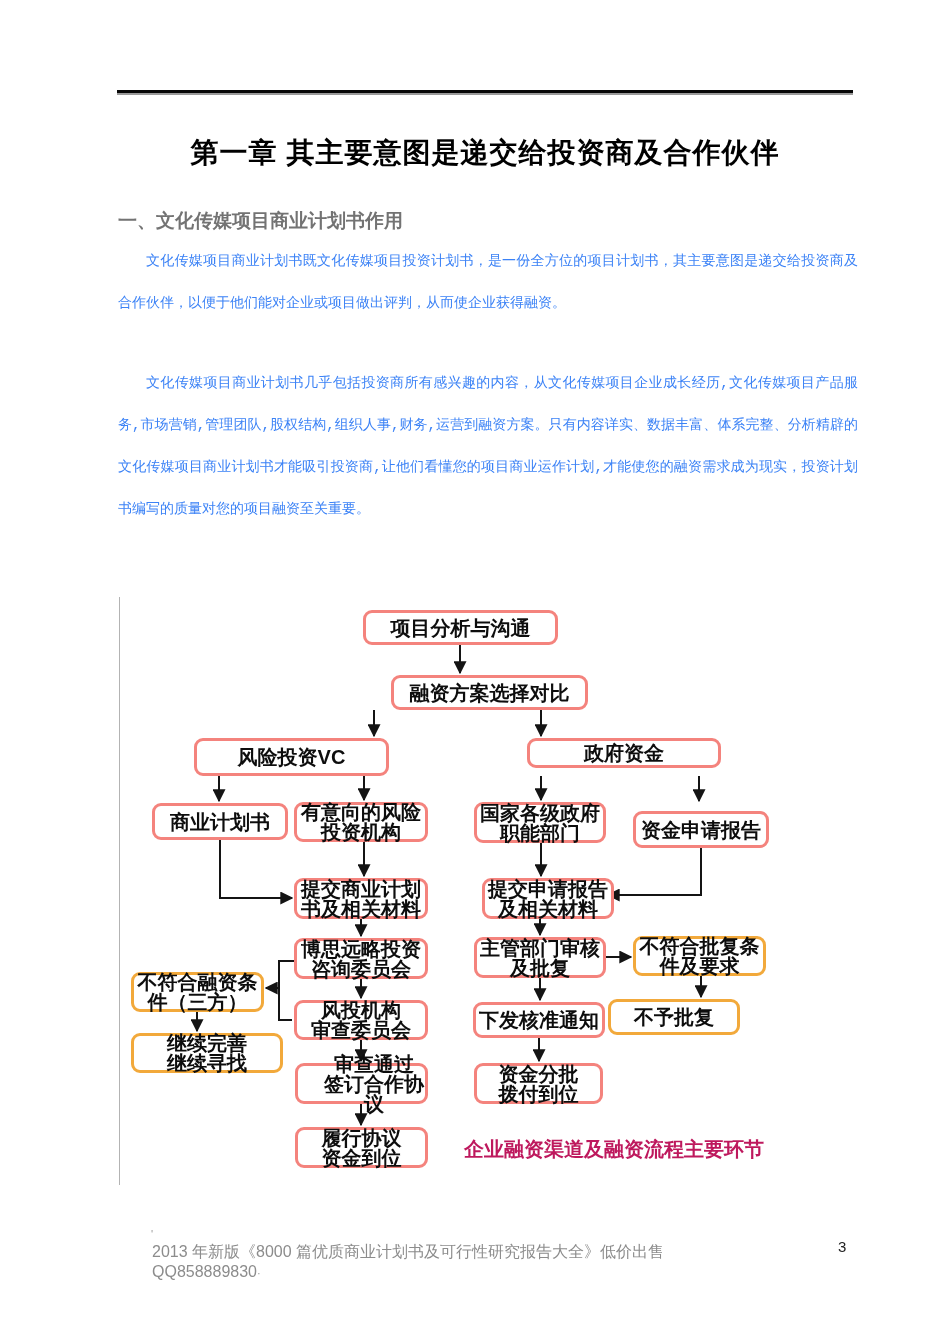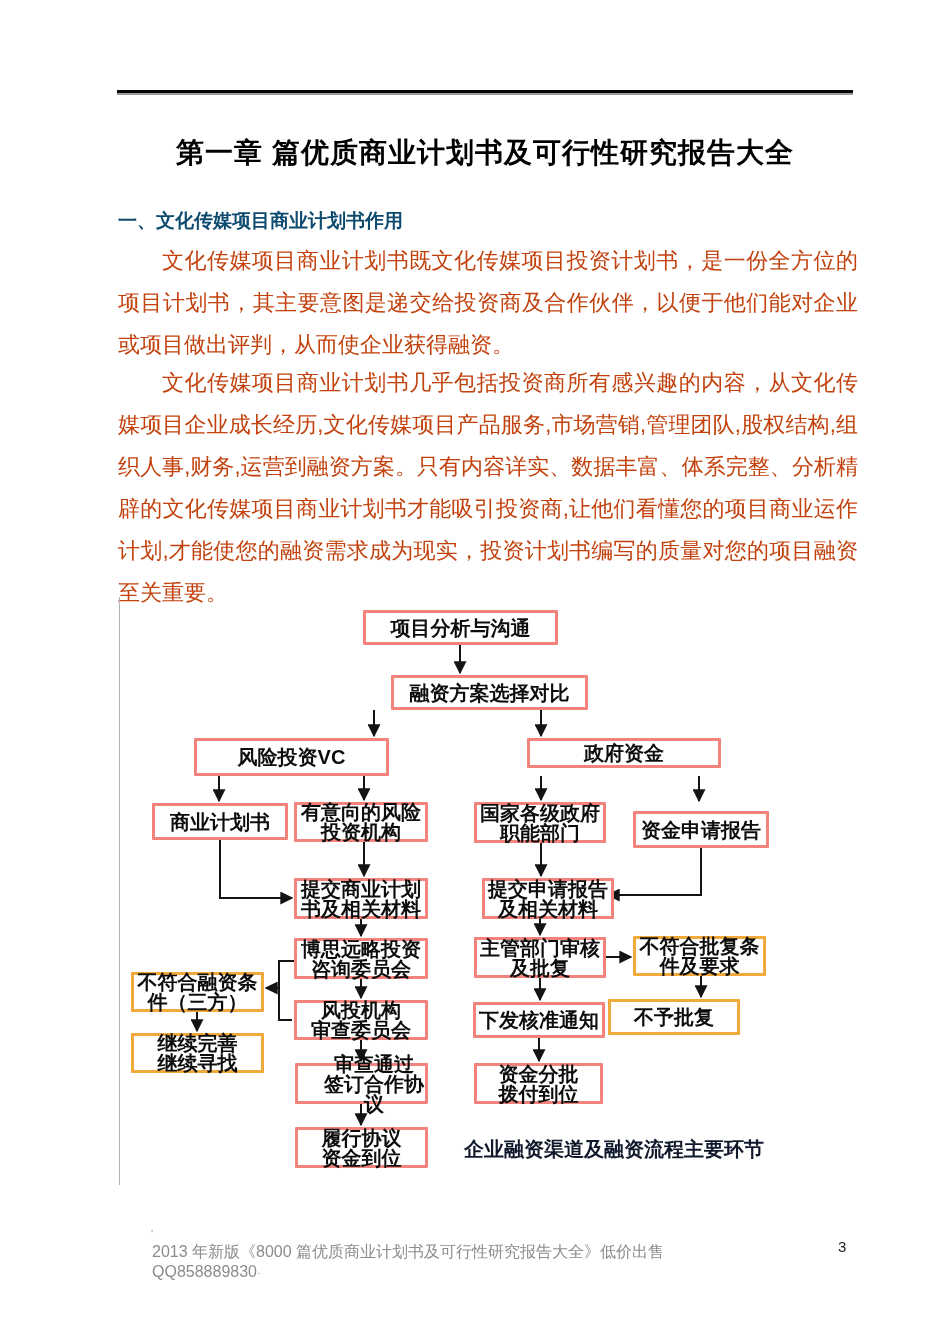--- a/index.html
+++ b/index.html
@@ -12,69 +12,69 @@
     position:absolute;left:117px;top:90px;width:736px;height:3px;
     background:#070707;box-shadow:0 2px 0 0 #9a9a9a;
   }
   .doc-title{
     position:absolute;left:117px;top:134px;width:736px;
     text-align:center;font-size:28px;font-weight:bold;color:#000;
     font-family:"Liberation Sans",sans-serif;letter-spacing:1px;
   }
   .h-sec{
     position:absolute;left:118px;width:740px;
-    font-size:19px;font-weight:bold;color:#0c4a6e;
+    font-size:19px;font-weight:bold;color:#737373;
     font-family:"Liberation Sans",sans-serif;
   }
   .h1{top:208px;}
   .h2{top:575px;}
   .para{
     position:absolute;left:118px;width:740px;
-    font-size:22px;line-height:42px;text-align:justify;text-indent:2em;
-    color:#c2410c;font-family:Liberation Sans, sans-serif;
+    font-size:14px;line-height:42px;text-align:justify;text-indent:2em;
+    color:#3b82f6;font-family:Liberation Mono, monospace;
   }
   .p1{top:240px;}
   .p2{top:362px;}
   .flowchart{
     position:absolute;left:119px;top:597px;width:740px;height:588px;
     border-left:1px solid #b3b3b3;
   }
   .flowchart svg{position:absolute;left:0;top:0;}
   .node{
     position:absolute;display:flex;align-items:center;justify-content:center;
     text-align:center;font-weight:bold;font-size:20px;line-height:20px;
-    color:#0d0d0d;background:#fff;border-radius:1px;border:3px solid #f4837d;
+    color:#0d0d0d;background:#fff;border-radius:9px;border:3px solid #f4837d;
     white-space:pre-line;box-sizing:border-box;
     font-family:"Liberation Sans",sans-serif;
   }
   .node.orange{border-color:#f2a93b;}
   .flow-caption{
     position:absolute;left:344px;top:539px;width:330px;
-    font-size:20px;font-weight:bold;color:#0f172a;
+    font-size:20px;font-weight:bold;color:#be185d;
   }
   .footer-text{
     position:absolute;left:152px;top:1242px;width:600px;
     font-size:16px;color:#8c8c8c;font-family:"Liberation Sans",sans-serif;
   }
   .stray-mark{
     position:absolute;left:151px;top:1228px;font-size:11px;color:#9a9a9a;
   }
   .trail{font-size:11px;color:#9a9a9a;}
   .page-number{
     position:absolute;left:838px;top:1238px;font-size:15px;color:#222;
   }
 </style>
 </head>
 <body>
 
 <div class="page">
 
   <div class="top-rule"></div>
 
-  <div class="doc-title">第一章 篇优质商业计划书及可行性研究报告大全</div>
+  <div class="doc-title">第一章 其主要意图是递交给投资商及合作伙伴</div>
 
   <div class="h-sec h1">一、文化传媒项目商业计划书作用</div>
 
   <div class="para p1">文化传媒项目商业计划书既文化传媒项目投资计划书，是一份全方位的项目计划书，其主要意图是递交给投资商及合作伙伴，以便于他们能对企业或项目做出评判，从而使企业获得融资。</div>
 
   <div class="para p2">文化传媒项目商业计划书几乎包括投资商所有感兴趣的内容，从文化传媒项目企业成长经历,文化传媒项目产品服务,市场营销,管理团队,股权结构,组织人事,财务,运营到融资方案。只有内容详实、数据丰富、体系完整、分析精辟的文化传媒项目商业计划书才能吸引投资商,让他们看懂您的项目商业运作计划,才能使您的融资需求成为现实，投资计划书编写的质量对您的项目融资至关重要。</div>
 
 
   <div class="flowchart">
     <svg width="740" height="588" viewBox="0 0 740 588">
@@ -129,21 +129,21 @@
         <div class="node " style="left: 354px; top: 340px; width: 132px; height: 41px;">主管部门审核
 及批复</div>
         <div class="node orange" style="left: 513px; top: 339px; width: 133px; height: 40px;">不符合批复条
 件及要求</div>
         <div class="node orange" style="left: 11px; top: 375px; width: 133px; height: 40px;">不符合融资条
 件（三方）</div>
         <div class="node " style="left: 174px; top: 403px; width: 134px; height: 40px;">风投机构
 审查委员会</div>
         <div class="node " style="left: 353px; top: 405px; width: 132px; height: 36px;">下发核准通知</div>
         <div class="node orange" style="left: 488px; top: 402px; width: 132px; height: 36px;">不予批复</div>
-        <div class="node orange" style="left: 11px; top: 436px; width: 133px; height: 40px;">继续完善
+        <div class="node orange" style="left: 11px; top: 436px; width: 152px; height: 40px;">继续完善
 继续寻找</div>
         <div class="node " style="left: 175px; top: 466px; width: 133px; height: 41px; padding-left: 25px;">审查通过
 签订合作协议</div>
         <div class="node " style="left: 354px; top: 466px; width: 129px; height: 41px;">资金分批
 拨付到位</div>
         <div class="node " style="left: 175px; top: 530px; width: 133px; height: 41px;">履行协议
 资金到位</div>
       </div>
     <div class="flow-caption">企业融资渠道及融资流程主要环节</div>
   </div>

